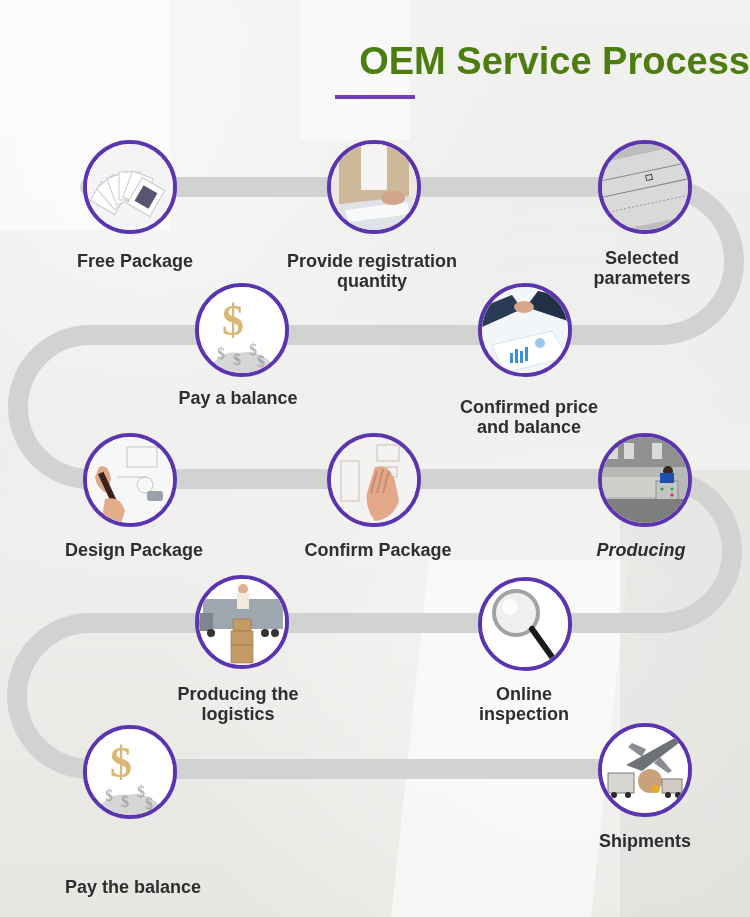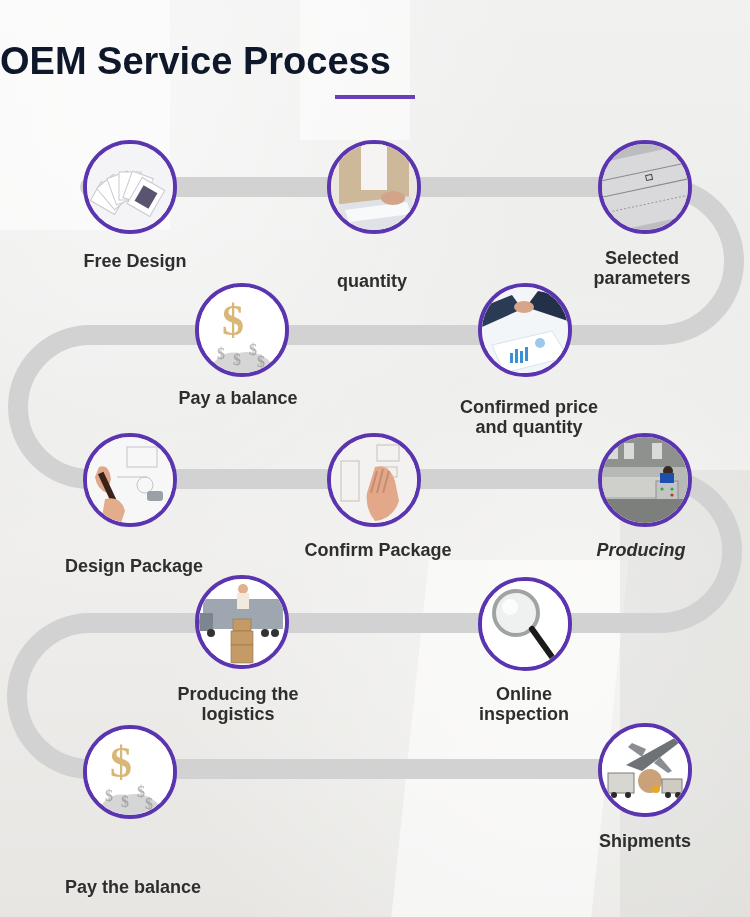--- a/index.html
+++ b/index.html
@@ -12,21 +12,21 @@
     position: absolute; inset: 0;
     background:
       linear-gradient(180deg, rgba(255,255,255,0.0) 0%, rgba(255,255,255,0.0) 100%),
       radial-gradient(ellipse at 20% 10%, #f7f7f7 0%, rgba(247,247,247,0) 45%),
       radial-gradient(ellipse at 75% 70%, #f4f4f2 0%, rgba(244,244,242,0) 50%),
       linear-gradient(180deg, #f1f1f0 0%, #ebebe9 45%, #efeeec 60%, #e7e6e3 100%);
   }
   .bg-shape { position: absolute; }
   .title {
     position: absolute; left: 0; right: 0; top: 40px;
-    text-align: left; font-weight: bold; font-size: 38px; color: #0f172a;
+    text-align: right; font-weight: bold; font-size: 38px; color: #4d7c0f;
     letter-spacing: 0px;
   }
   .title-bar {
     position: absolute; left: 335px; top: 95px; width: 80px; height: 4px;
     background: #6a3fb8;
   }
   svg.path { position: absolute; left: 0; top: 0; }
   .step { position: absolute; }
   .circle {
     position: absolute; width: 86px; height: 86px; border-radius: 50%;
@@ -64,36 +64,36 @@
         <rect x="10" y="40" width="22" height="28" transform="rotate(-60 21 54)"></rect>
         <rect x="16" y="34" width="22" height="28" transform="rotate(-40 27 48)"></rect>
         <rect x="24" y="30" width="22" height="28" transform="rotate(-20 35 44)"></rect>
         <rect x="32" y="28" width="22" height="28" transform="rotate(0 43 42)"></rect>
         <rect x="40" y="30" width="22" height="28" transform="rotate(20 51 44)"></rect>
         <rect x="46" y="38" width="26" height="30" transform="rotate(30 59 53)"></rect>
       </g>
       <rect x="51" y="44" width="16" height="18" fill="#5a5470" transform="rotate(30 59 53)"></rect>
     </svg>
   </div>
-  <div class="label" style="left:25px;top:251px;">Free Design</div>
+  <div class="label" style="left:25px;top:251px;">Free Package</div>
 </div>
 
 <div class="step">
   <div class="circle" style="left:327px;top:140px;">
     <svg viewBox="0 0 86 86">
         <rect width="86" height="86" fill="#ece7df"></rect>
       <rect x="8" y="0" width="70" height="60" fill="#cdb99a"></rect>
       <rect x="30" y="0" width="26" height="46" fill="#f6f4f2"></rect>
       <path d="M10 60 L80 52 L86 86 L0 86 Z" fill="#dfe3e8"></path>
       <path d="M14 66 L76 58 L80 70 L18 78 Z" fill="#f8f9fb"></path>
       <ellipse cx="62" cy="54" rx="12" ry="7" fill="#d2a48a"></ellipse>
     </svg>
   </div>
   <div class="label" style="left:262px;top:251px;">
-    <br>
+    <span>Provide registration</span><br>
     <span>quantity</span>
   </div>
 </div>
 
 <div class="step">
   <div class="circle" style="left:598px;top:140px;">
     <svg viewBox="0 0 86 86">
         <rect width="86" height="86" fill="#bdbdbf"></rect>
       <g transform="rotate(-12 43 43)" fill="#555" font-size="7" font-family="Liberation Serif, serif">
         <rect x="-10" y="10" width="110" height="70" fill="#d9d9db"></rect>
@@ -139,40 +139,40 @@
           <rect x="28" y="66" width="3" height="10"></rect>
           <rect x="33" y="62" width="3" height="14"></rect>
           <rect x="38" y="64" width="3" height="12"></rect>
           <rect x="43" y="60" width="3" height="14"></rect>
         </g>
       <circle cx="58" cy="56" r="5" fill="#9cc8ec"></circle>
     </svg>
   </div>
   <div class="label" style="left:419px;top:397px;">
     <span>Confirmed price</span><br>
-    <span>and quantity</span>
+    <span>and balance</span>
   </div>
 </div>
 
 <div class="step">
   <div class="circle" style="left:83px;top:433px;">
     <svg viewBox="0 0 86 86">
         <rect width="86" height="86" fill="#f7f7f8"></rect>
       <g stroke="#c4c4c8" fill="none" stroke-width="1">
           <rect x="40" y="10" width="30" height="20"></rect>
           <circle cx="58" cy="48" r="8"></circle>
           <path d="M30 40 L60 40"></path>
         </g>
       <path d="M12 30 Q22 26 24 42 L20 56 Q10 52 8 40 Z" fill="#e0a888"></path>
       <rect x="20" y="34" width="6" height="44" fill="#3a2218" transform="rotate(-25 23 56)"></rect>
       <path d="M18 62 Q34 58 38 74 L34 86 L14 86 Z" fill="#e3ad8c"></path>
       <rect x="60" y="54" width="16" height="10" rx="3" fill="#9aa0a8"></rect>
     </svg>
   </div>
-  <div class="label" style="left:24px;top:556px;text-align:center;">Design Package</div>
+  <div class="label" style="left:24px;top:540px;text-align:center;">Design Package</div>
 </div>
 
 <div class="step">
   <div class="circle" style="left:327px;top:433px;">
     <svg viewBox="0 0 86 86">
         <rect width="86" height="86" fill="#f4f2f0"></rect>
       <g stroke="#c6bfb8" fill="none">
           <rect x="46" y="8" width="22" height="16"></rect>
           <rect x="10" y="24" width="18" height="40"></rect>
           <rect x="50" y="30" width="16" height="10"></rect>

